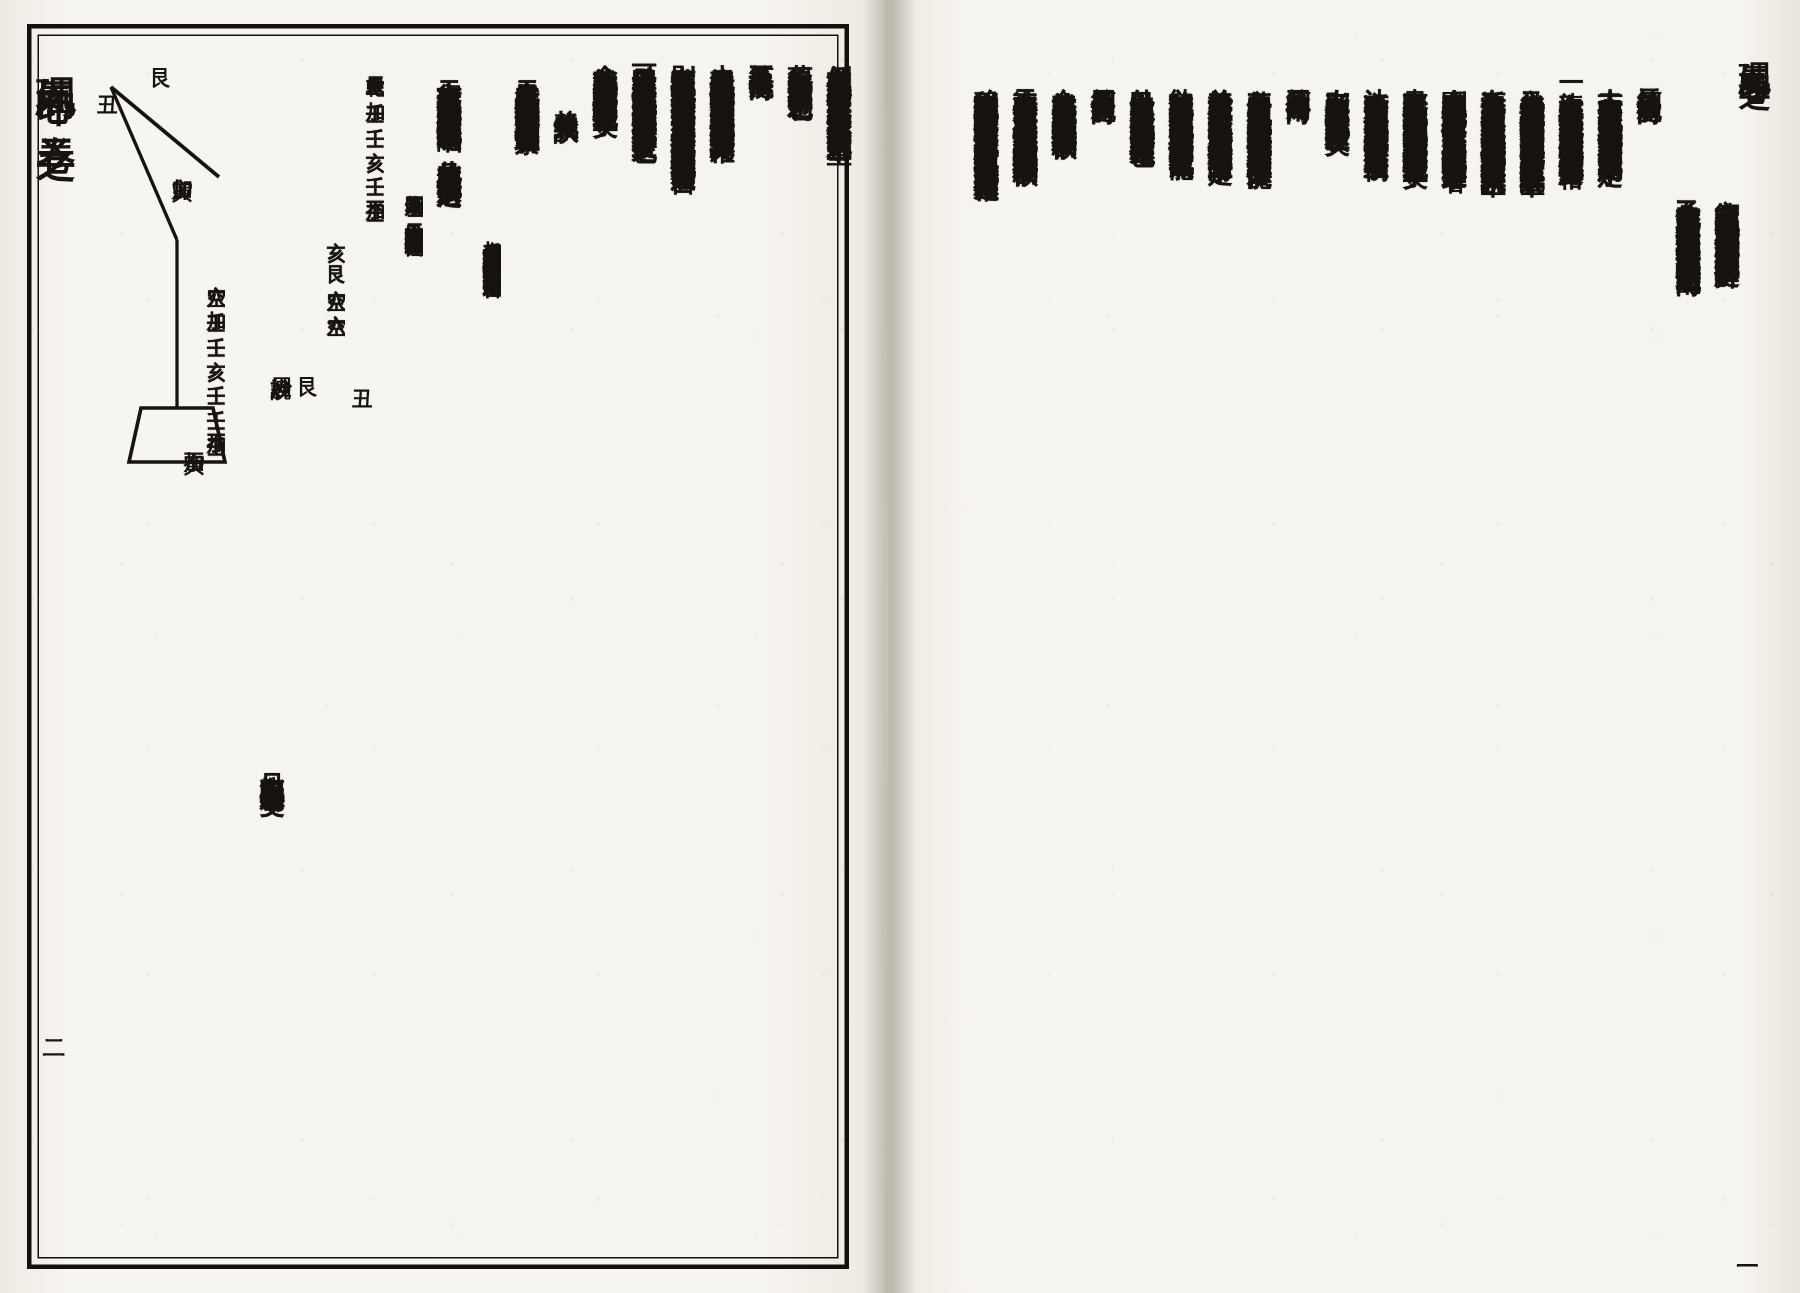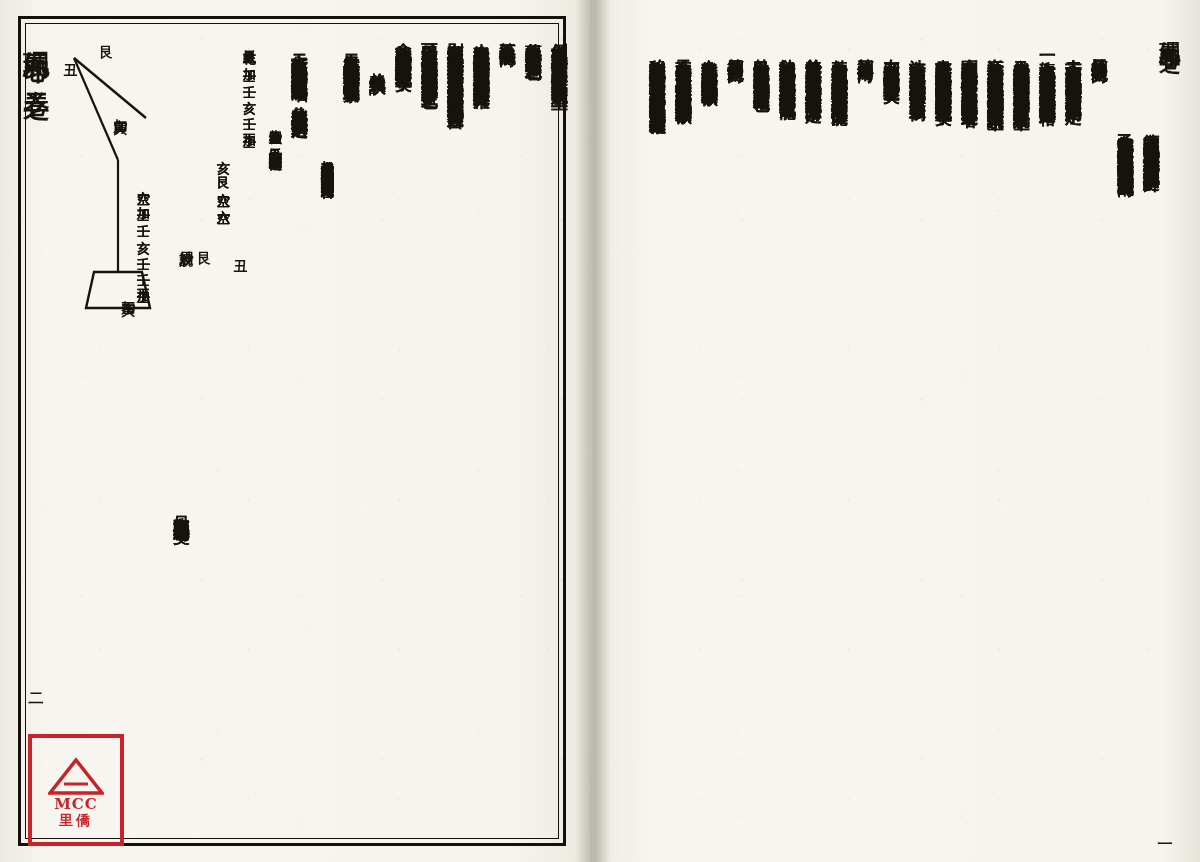--- a/index.html
+++ b/index.html
@@ -245,29 +245,17 @@
     <div class="col col-main" style="right:204px; top:60px; height:770px; width:20px;">賴公乘氣訣</div>
     <div class="col col-main" style="right:230px; top:40px; height:790px; width:20px;">天皇氣射天厩皇太微挨酉猷加壬作天厩六空始為吉左耳堂氣官班崇</div>
     <div class="col col-sm" style="right:256px; top:150px;height:680px; width:16px;">加壬者使亥氣此黃八耳也天厩穴空若不令二句氣侵入左耳也文子難明為圖于左凡見受之法皆合此</div>
     <div class="col col-main" style="right:282px; top:40px; height:790px; width:20px;">天市行龍太微向氣冲左腕官資班陰陽相見福祥來二樞配合相隨唱 此見龍左腰受氣法也挨加之法</div>
     <div class="col col-sm" style="right:308px; top:120px;height:700px; width:16px;">為圖于左 天市艮太微亥為陰陽樞兩為陽樞丑二堰艮</div>
     <div class="col col-sm" style="right:334px; top:40px; height:400px; width:16px;">天皇乾 加壬 壬 亥 壬 不加壬</div>
     <div class="col col-sm" style="right:360px; top:150px;height:360px; width:16px;">亥 艮 穴空 六空</div>
     <div class="col col-main" style="right:400px; bottom:30px; height:330px; width:20px;">只龍向相隔五位者為腰受</div>
     <div class="col col-sm" style="right:440px; top:180px;height:420px; width:16px;">穴空 加壬 壬 亥 壬 壬 不加壬</div>
 
-    <div class="seal">
-      <div class="seal-inner">
-        <svg class="seal-tri" width="56" height="40" viewBox="0 0 56 40">
-          <polygon points="28,4 54,37 2,37" fill="none" stroke="#c9232a" stroke-width="3.5"></polygon>
-          <line x1="16" y1="28" x2="40" y2="28" stroke="#c9232a" stroke-width="3"></line>
-        </svg>
-        <div class="seal-text">
-          <div>MCC</div>
-          <div class="cn">里僑</div>
-        </div>
-      </div>
-    </div>
   </div>
 
   <div class="gutter"></div>
   <div class="speckle"></div>
 </div>
 
 </body></html>

